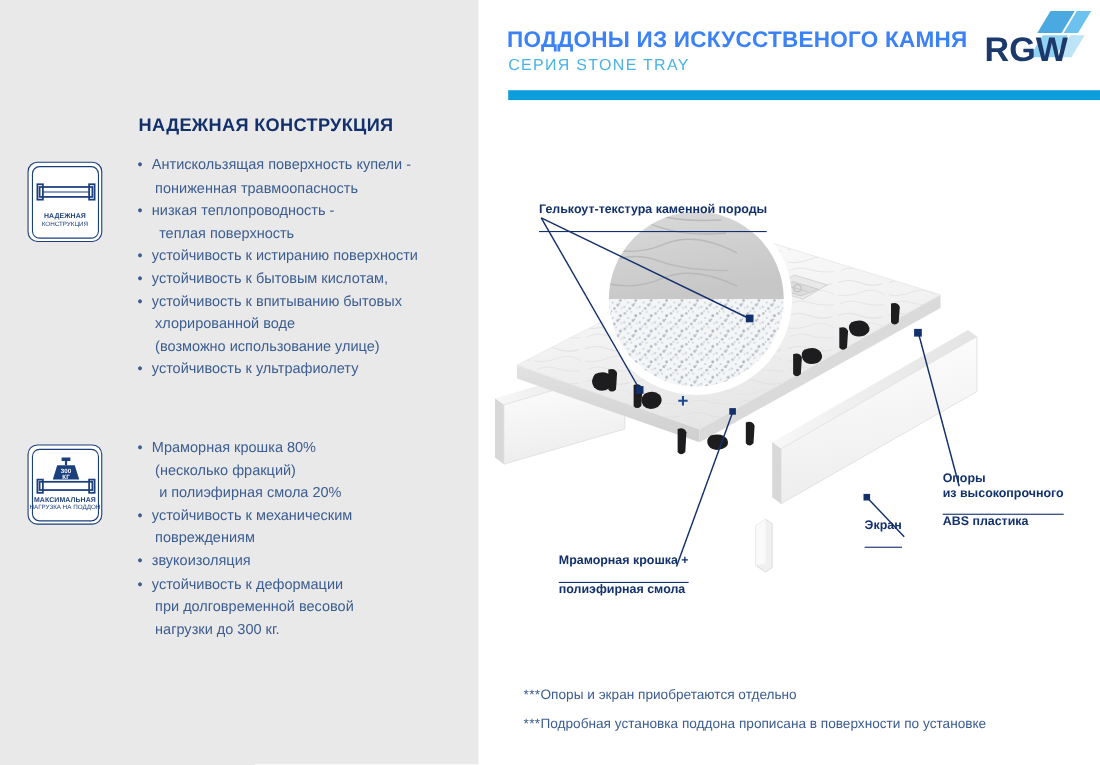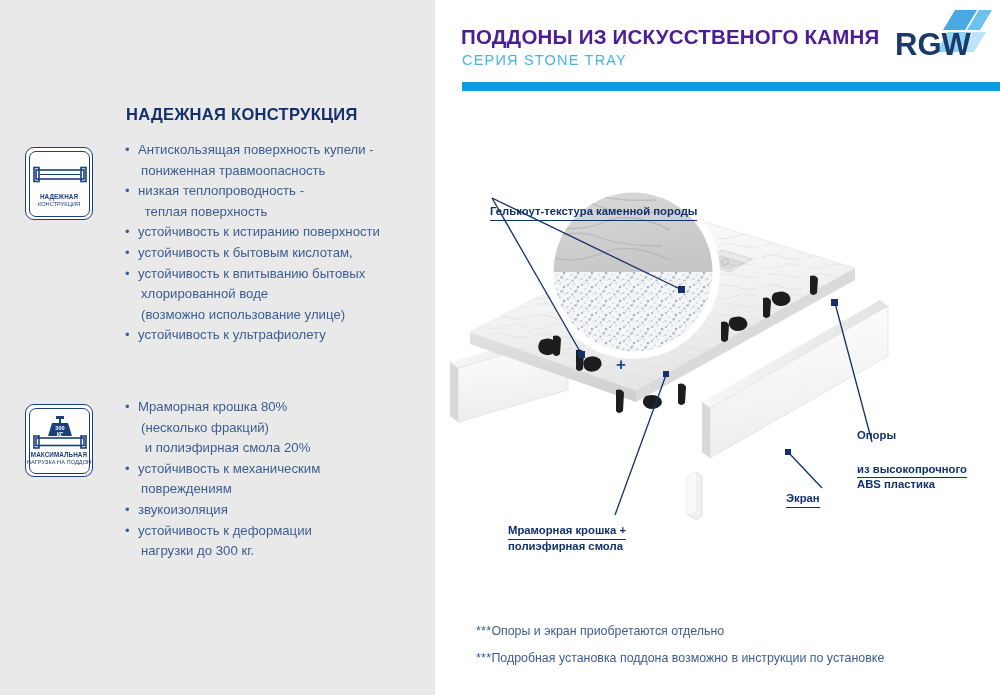--- a/index.html
+++ b/index.html
@@ -15,21 +15,21 @@
   
   .grey-panel{
     position:absolute; left:0; top:0; width:435px; height:695px;
     background:#e9e9e9;
   }
 
   
   .header-title{
     position:absolute; left:461px; top:25px; width:440px;
     font-size:20.5px; font-weight:bold; letter-spacing:.2px;
-    color:#4c1d95; white-space:nowrap;
+    color:#3b82f6; white-space:nowrap;
   }
   .header-sub{
     position:absolute; left:462px; top:52px;
     font-size:14.5px; letter-spacing:1.2px; color:#49b3e8;
     font-weight:normal;
   }
   .header-rule{
     position:absolute; left:462px; top:82px; width:538px; height:9px;
     background:#0d9ddb;
   }
@@ -80,21 +80,21 @@
 
   
   .illus{ position:absolute; left:440px; top:100px; width:560px; height:470px; }
   .illus svg{ display:block; }
 
   
   .callout{
     position:absolute; color:#12306b; font-weight:bold;
     font-size:11.3px; line-height:13.6px; white-space:nowrap;
   }
-  .callout .ul{ border-bottom:1.4px solid #12306b; display:inline-block; padding-bottom:1px;margin-top:20px; }
+  .callout .ul{ border-bottom:1.4px solid #12306b; display:inline-block; padding-bottom:11px; }
   #co-gel { left:490px; top:185px; }
   #co-marble{ left:508px; top:504px; }
   #co-screen{ left:786px; top:472px; }
   #co-supports{ left:857px; top:429px; }
 
   .plus-sign{
     position:absolute; left:616px; top:355px;
     color:#1b4a8f; font-size:17px; font-weight:bold;
   }
 
@@ -183,20 +183,21 @@
       <div class="bline b-first">устойчивость к ультрафиолету</div>
     </div>
   <div class="blist" id="blist-2">
       <div class="bline b-first">Мраморная крошка 80%</div>
       <div class="bline cont">(несколько фракций)</div>
       <div class="bline cont"> и полиэфирная смола 20%</div>
       <div class="bline b-first">устойчивость к механическим</div>
       <div class="bline cont">повреждениям</div>
       <div class="bline b-first">звукоизоляция</div>
       <div class="bline b-first">устойчивость к деформации</div>
+      <div class="bline cont">при долговременной весовой</div>
       <div class="bline cont">нагрузки до 300 кг.</div>
     </div>
 
   <div class="illus">
     <svg width="560" height="470" viewBox="0 0 560 470">
       <defs>
         <linearGradient id="topFace" x1="0" y1="0" x2="0.35" y2="1">
           <stop offset="0%" stop-color="#fdfdfd"></stop>
           <stop offset="55%" stop-color="#f2f2f2"></stop>
           <stop offset="100%" stop-color="#e6e6e6"></stop>
@@ -349,16 +350,16 @@
   <div class="callout" id="co-supports">
     <span>Опоры</span><br>
     <span class="ul">из высокопрочного</span><br>
     <span>ABS пластика</span>
   </div>
 
   <div class="fnote" id="fn-1">
     <span class="stars">***</span><span>Опоры и экран приобретаются отдельно</span>
   </div>
   <div class="fnote" id="fn-2">
-    <span class="stars">***</span><span>Подробная установка поддона возможно в инструкции по установке</span>
+    <span class="stars">***</span><span>Подробная установка поддона прописана в поверхности по установке</span>
   </div>
 
 </div>
 
 </body></html>

